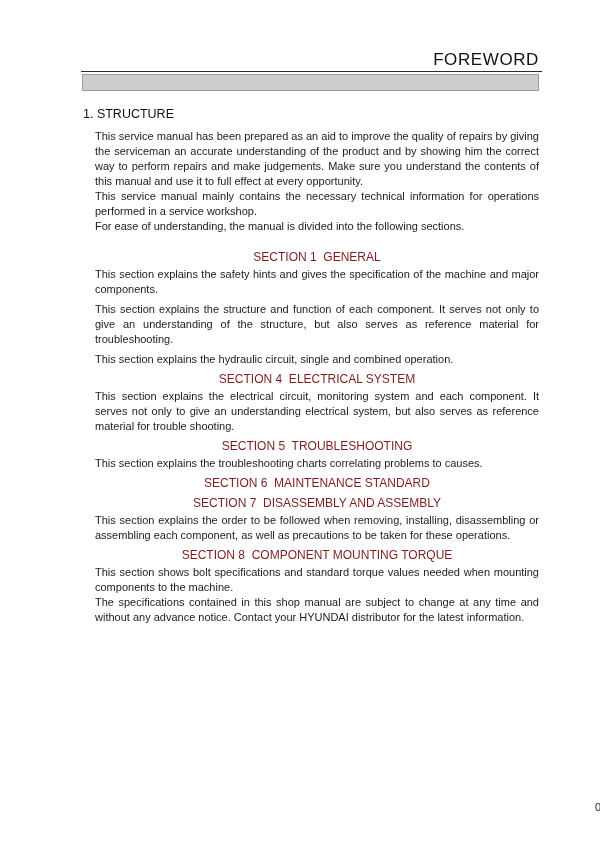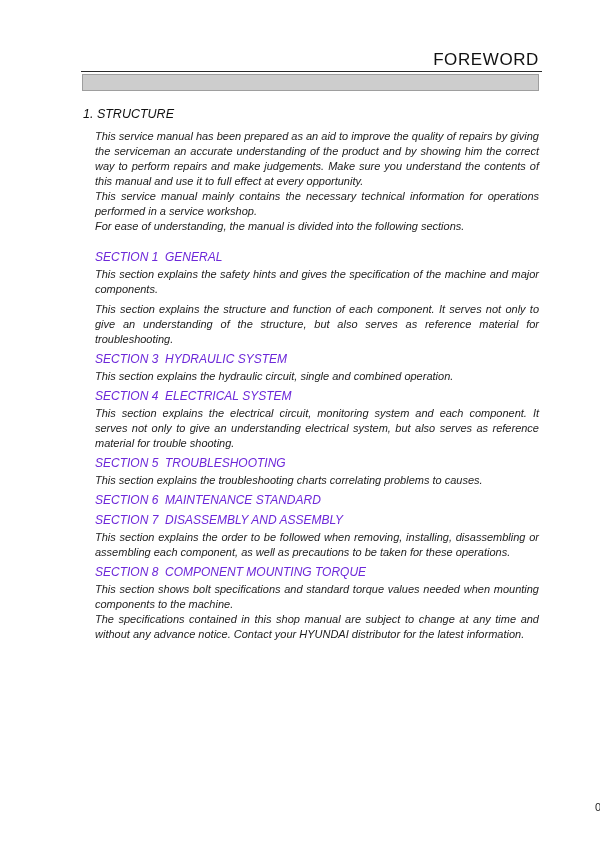--- a/index.html
+++ b/index.html
@@ -30,21 +30,20 @@
   }
   .header-bar {
     margin: 2px 72px 0 71px;
     height: 15px;
     background: #cdcdcd;
     border: 1px solid #9e9e9e;
   }
   
   .content {
     margin: 16px 72px 0 70px;
-    font-style: italic;
   }
   .main-heading {
     font-size: 12.5px;
     line-height: 15px;
     color: #111;
     margin: 0 0 7px 2px;
   }
   .indented { margin-left: 14px; }
   p.body-text {
     margin: 0;
@@ -52,22 +51,23 @@
     line-height: 15px;
     text-align: justify;
     color: #1c1c1c;
   }
   .intro { margin-bottom: 16px; }
   .section { margin-top: 5px; }
   .section-title {
     font-size: 12px;
     line-height: 15px;
     margin: 4px 0 2px 0;
-    color: #6d28d9;
+    color: #7f1d1d;
     white-space: pre-wrap;
+    text-align: center;
   }
   .closing { margin-top: 12px; }
   
   .page-number {
     position: absolute;
     left: 4px;
     right: 0;
     bottom: 36px;
     text-align: right;
     font-size: 11px;
@@ -97,21 +97,20 @@
       <div class="section">
         <div class="section-title">SECTION 1  GENERAL</div>
         <p class="body-text">This section explains the safety hints and gives the specification of the machine and major components.</p>
       </div>
 
       <div class="section">
         <p class="body-text">This section explains the structure and function of each component.  It serves not only to give an understanding of the structure, but also serves as reference material for troubleshooting.</p>
       </div>
 
       <div class="section">
-        <div class="section-title">SECTION 3  HYDRAULIC SYSTEM</div>
         <p class="body-text">This section explains the hydraulic circuit, single and combined operation.</p>
       </div>
 
       <div class="section">
         <div class="section-title">SECTION 4  ELECTRICAL SYSTEM</div>
         <p class="body-text">This section explains the electrical circuit, monitoring system and each component.  It serves not only to give an understanding electrical system, but also serves as reference material for trouble shooting.</p>
       </div>
 
       <div class="section">
         <div class="section-title">SECTION 5  TROUBLESHOOTING</div>

